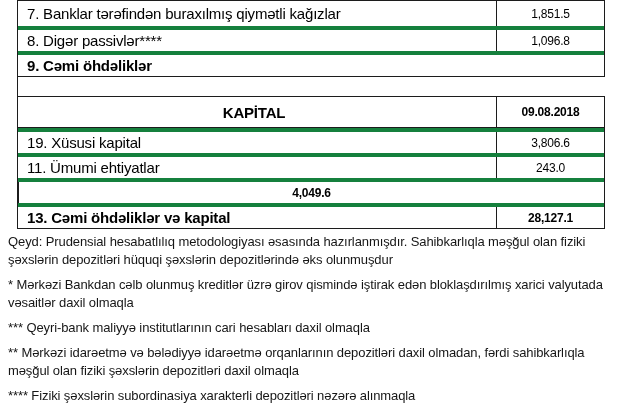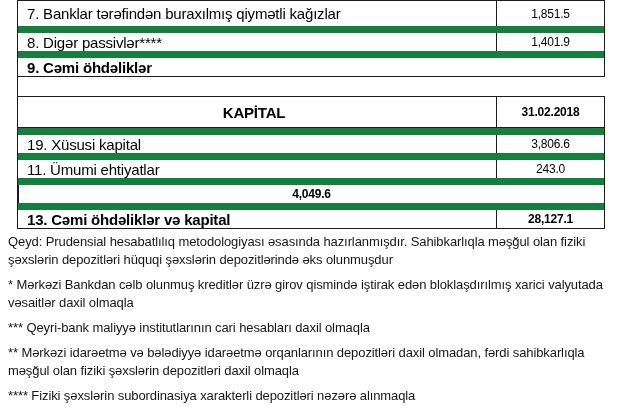--- a/index.html
+++ b/index.html
@@ -16,21 +16,21 @@
   
   .tbl {
     margin-left: 17px;
     width: 588px;
     border: 1.5px solid #1c1c1c;
     box-sizing: border-box;
     background: #ffffff;
   }
   .tbl-1 { border-top-width: 1px; }
   .tr { display: flex; align-items: stretch; height: 25px; box-sizing: border-box; }
-  .tr + .tr { border-top: 7px solid #15803d; }
+  .tr + .tr { border-top: 4px solid #15803d; }
   .tr-header { height: 31px; border-bottom: 1.5px solid #1c1c1c; }
   .td-label {
     width: 478px; box-sizing: border-box;
     padding-left: 9px; padding-right: 6px;
     display: flex; align-items: center;
     font-size: 15px; letter-spacing: -0.2px;
     white-space: nowrap; overflow: hidden;
   }
   .td-value {
     flex: 1; border-left: 1.2px solid #1c1c1c;
@@ -62,33 +62,33 @@
 
 <div class="doc">
 
   <div class="tbl tbl-1">
     <div class="tr">
       <div class="td-label">7. Banklar tərəfindən buraxılmış qiymətli kağızlar</div>
       <div class="td-value">1,851.5</div>
     </div>
     <div class="tr">
       <div class="td-label">8. Digər passivlər****</div>
-      <div class="td-value">1,401.9</div>
+      <div class="td-value">1,096.8</div>
     </div>
     <div class="tr bold">
       <div class="td-label">9. Cəmi öhdəliklər</div>
     </div>
   </div>
 
   <div class="tbl-gap"></div>
 
   <div class="tbl tbl-2">
     <div class="tr tr-header bold">
       <div class="td-label centered">KAPİTAL</div>
-      <div class="td-value">31.02.2018</div>
+      <div class="td-value">09.08.2018</div>
     </div>
     <div class="tr">
       <div class="td-label">19. Xüsusi kapital</div>
       <div class="td-value">3,806.6</div>
     </div>
     <div class="tr">
       <div class="td-label">11. Ümumi ehtiyatlar</div>
       <div class="td-value">243.0</div>
     </div>
     <div class="tr bold">

